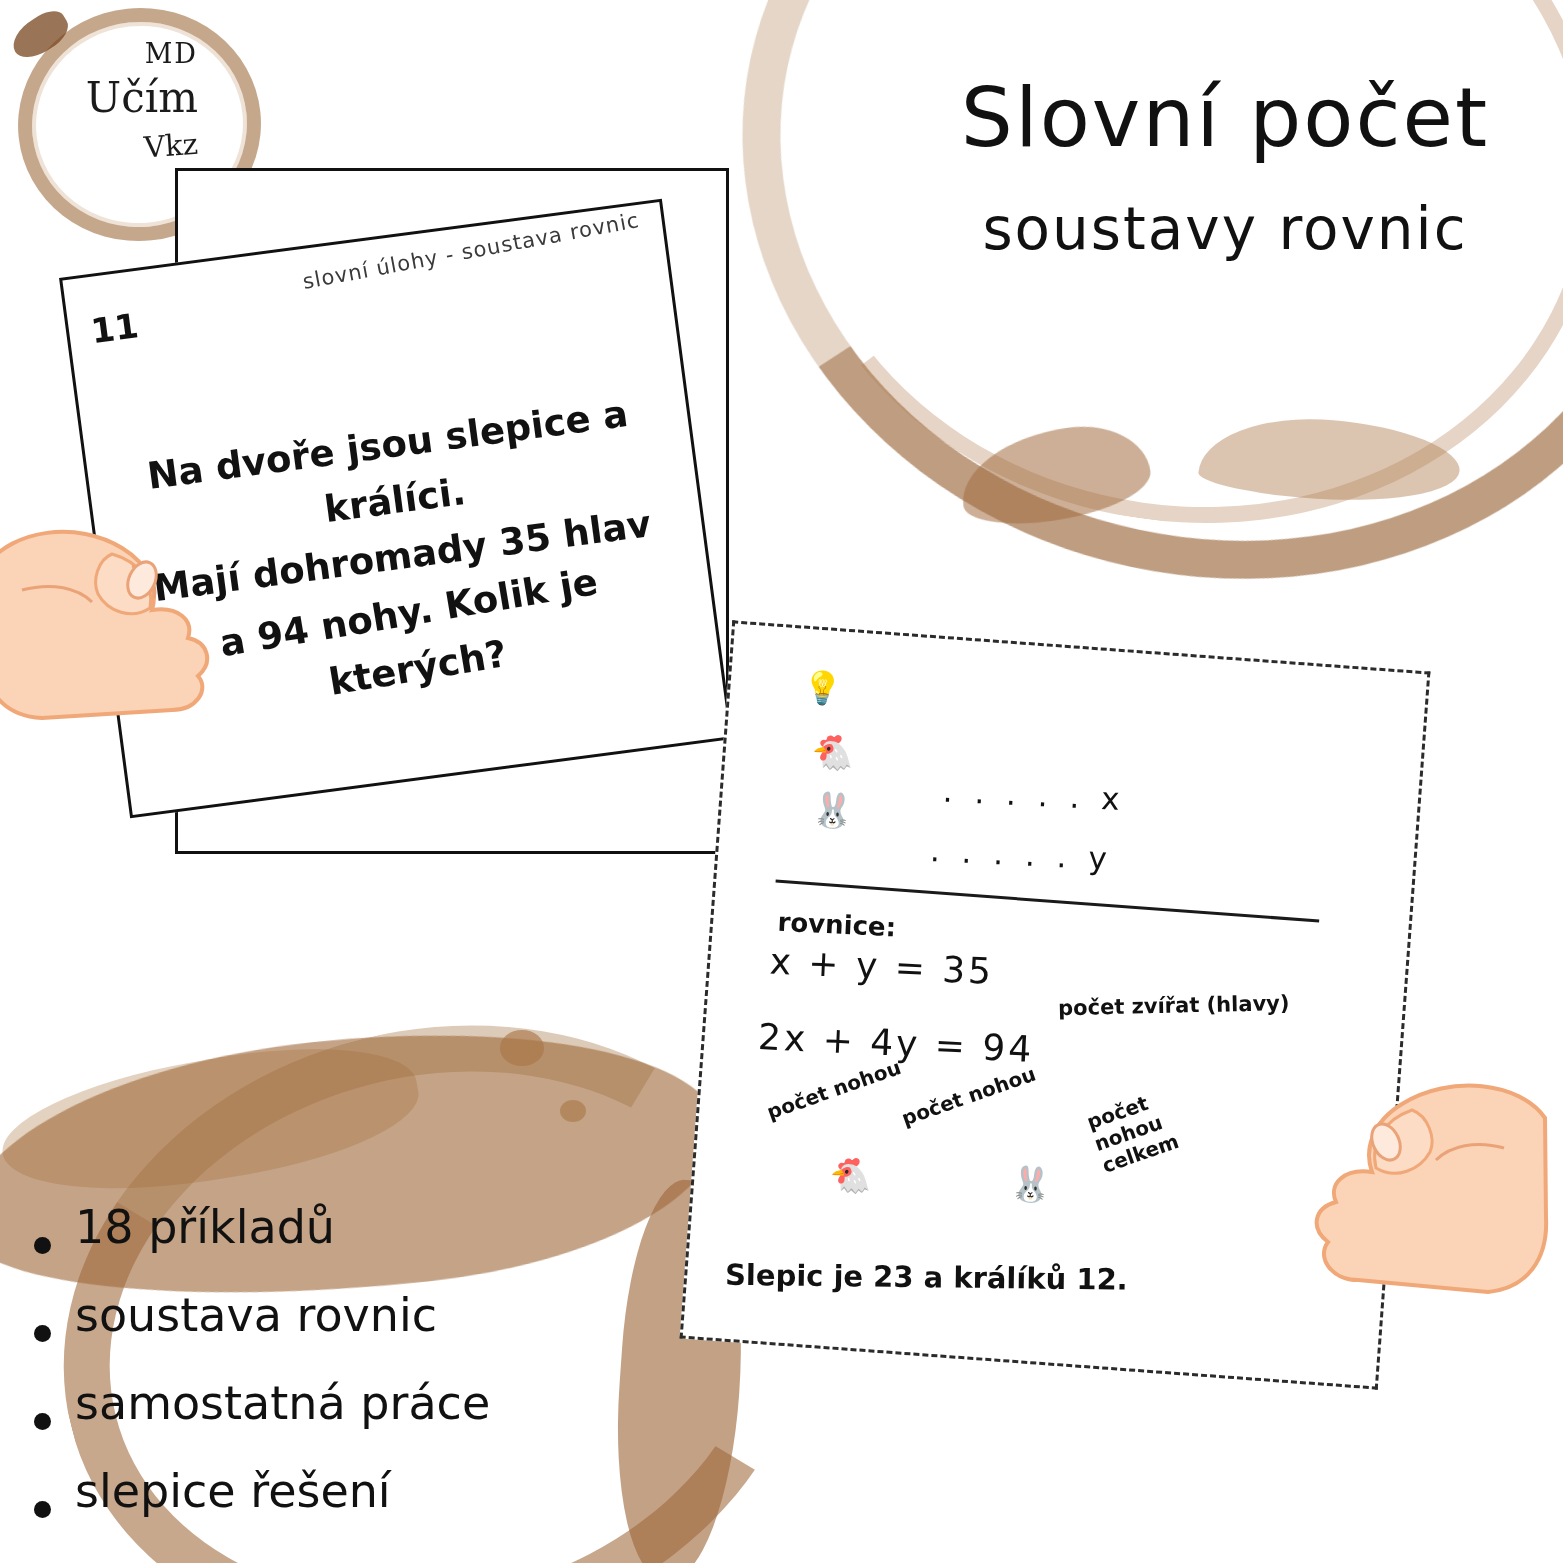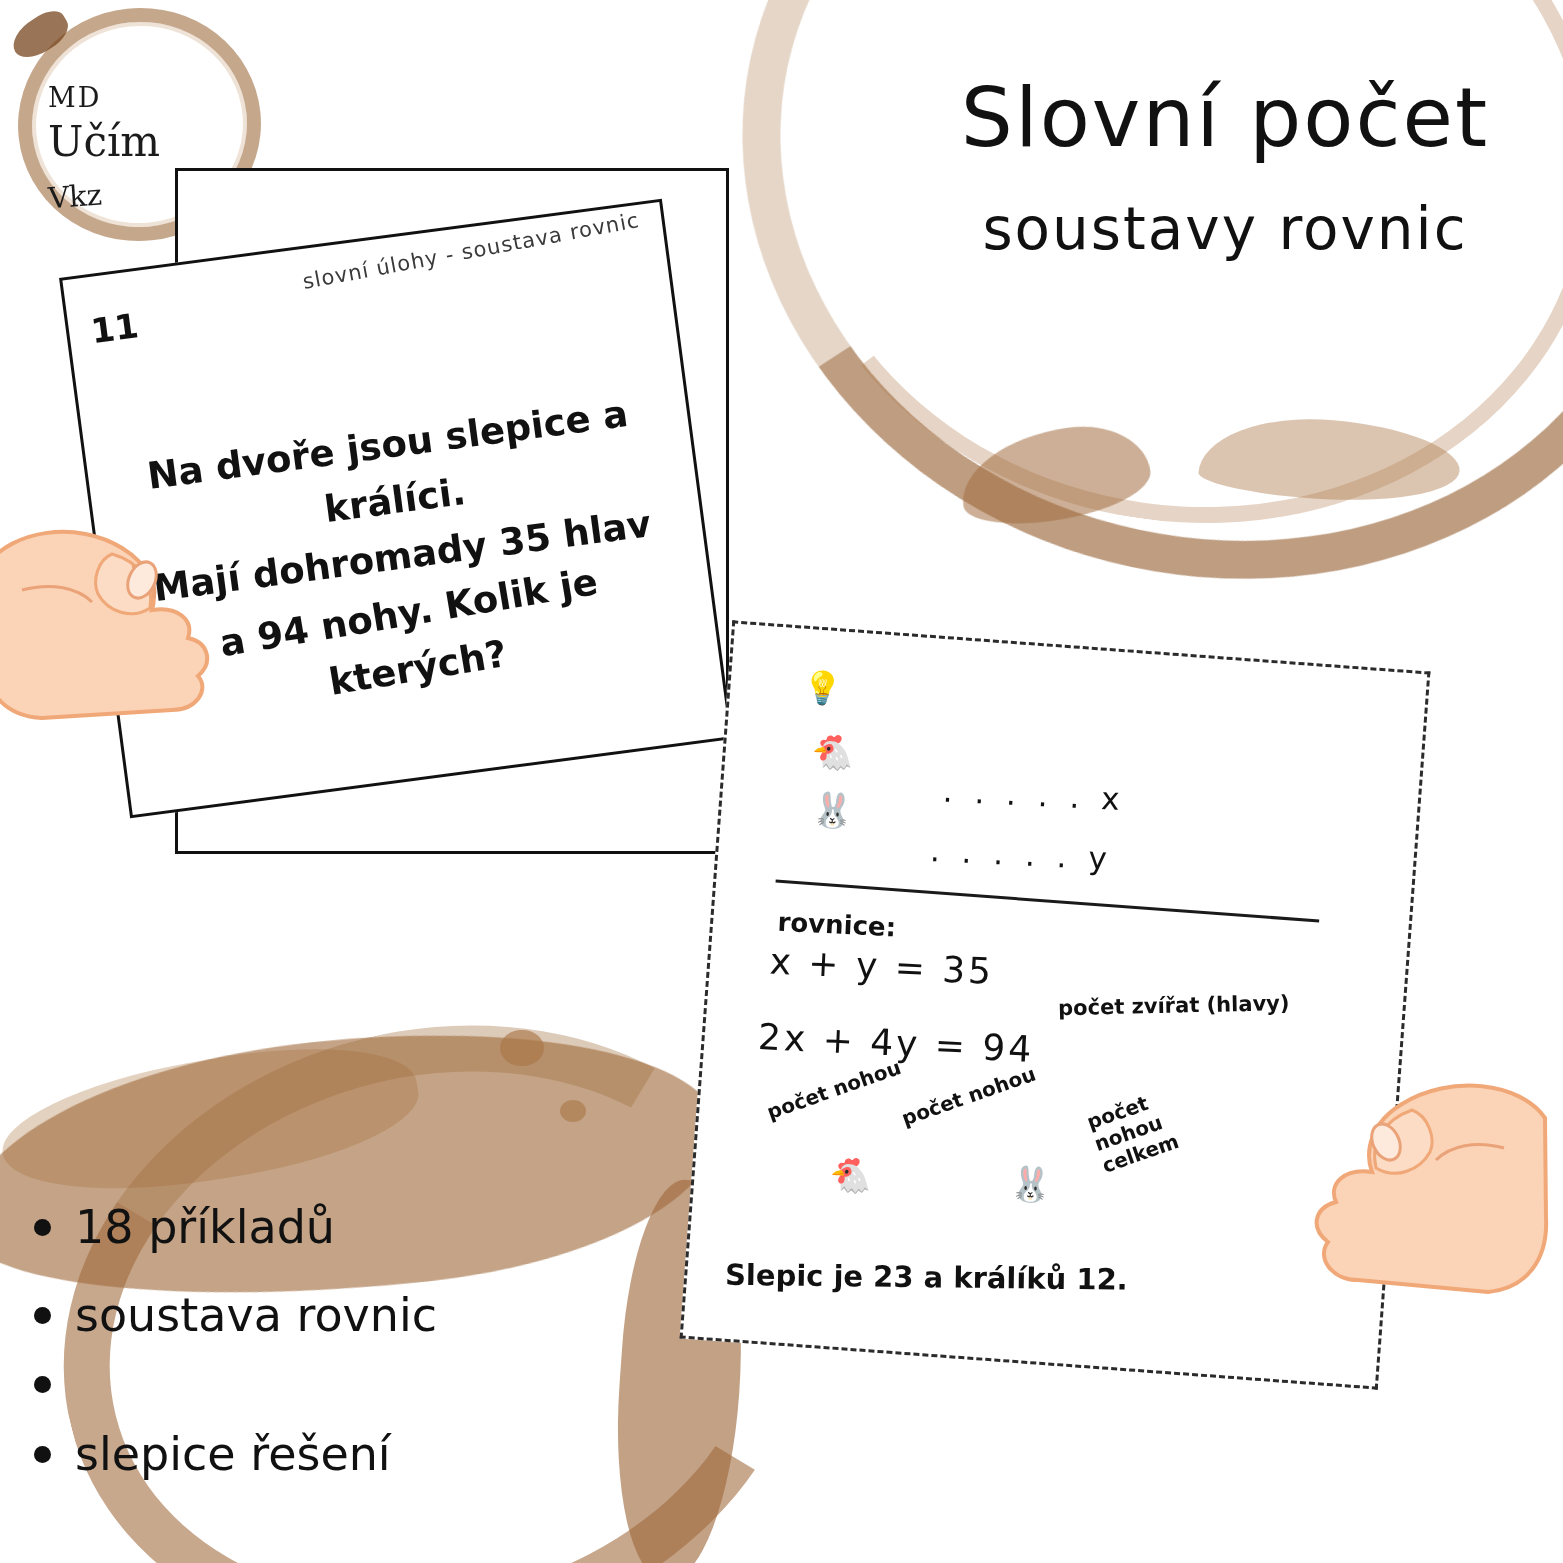--- a/index.html
+++ b/index.html
@@ -23,22 +23,22 @@
   .ring-logo:after{
     content:"";position:absolute;left:-12px;top:-14px;width:60px;height:34px;
     background:rgba(120,70,30,.75);border-radius:60% 40% 50% 50%;
     transform:rotate(-25deg);
   }
   .ring-logo:before{
     content:"";position:absolute;right:-6px;bottom:10px;width:26px;height:18px;
     background:rgba(150,95,45,.45);border-radius:50%;
   }
   .logo-text{
-    position:absolute;left:48px;top:38px;width:150px;text-align:left;
-    color:#1b1b1b;font-family:"DejaVu Serif",serif;pointer-events:none;margin-top:44px;
+    position:absolute;left:48px;top:38px;width:150px;text-align:right;
+    color:#1b1b1b;font-family:"DejaVu Serif",serif;pointer-events:none;
   }
   .logo-text .l1{font-size:27px;letter-spacing:2px;}
   .logo-text .l2{font-size:42px;margin-top:4px;}
   .logo-text .l3{font-size:29px;margin-top:10px;transform:rotate(-4deg);}
 
   
   .ring-top{
     left:740px;top:-260px;width:880px;height:760px;border-radius:50%;
     border:38px solid rgba(150,98,52,.62);
     border-left-color:rgba(170,120,75,.30);
@@ -182,21 +182,21 @@
   .grade{
     position:absolute;left:1160px;top:1400px;
     font-size:49px;color:#111;font-family:"DejaVu Sans",sans-serif;
   }
 
   
   .bullets{
     position:absolute;left:34px;top:1200px;width:620px;
     font-family:"DejaVu Sans",sans-serif;
   }
-  .bullet{display:flex;align-items:center;gap:24px;margin-bottom:34px;}
+  .bullet{display:flex;align-items:flex-end;gap:24px;margin-bottom:34px;}
   .bullet .dot{width:17px;height:17px;border-radius:50%;background:#111;flex:0 0 auto;}
   .bullet .txt{font-size:46px;color:#111;}
 </style>
 </head>
 <body>
 
 <div class="stage">
 
   <div class="stain ring-top"></div>
   <div class="stain ring-top-2"></div>
@@ -295,20 +295,21 @@
     <div class="bullet">
       <span class="dot"></span>
       <span class="txt">18 příkladů</span>
     </div>
     <div class="bullet">
       <span class="dot"></span>
       <span class="txt">soustava rovnic</span>
     </div>
     <div class="bullet">
       <span class="dot"></span>
+      <span class="txt">samostatná práce</span>
     </div>
     <div class="bullet">
       <span class="dot"></span>
       <span class="txt">slepice řešení</span>
     </div>
   </div>
 
 </div>
 
 </body></html>

